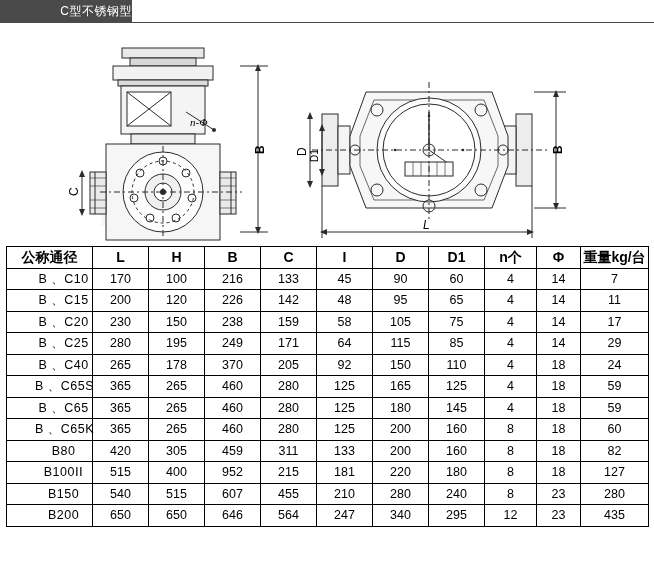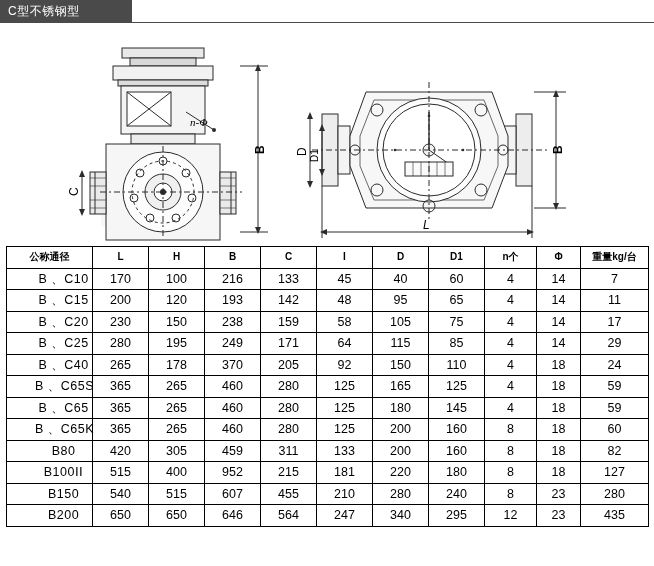--- a/index.html
+++ b/index.html
@@ -23,21 +23,21 @@
   .header-tab {
     position: absolute;
     left: 0;
     top: 0;
     width: 132px;
     height: 22px;
     background: #4a4a4a;
     color: #ffffff;
     font-size: 12px;
     line-height: 22px;
-    text-align: left;
+    text-align: right;
     padding-left: 8px;
     box-sizing: border-box;
     letter-spacing: 0.5px;
   }
   .header-rule {
     position: absolute;
     left: 0;
     top: 22px;
     width: 654px;
     height: 1px;
@@ -70,21 +70,21 @@
     border: 1px solid #000;
     text-align: center;
     height: 20.5px;
     padding: 0;
     font-weight: normal;
     line-height: 20px;
     white-space: nowrap;
   }
   table.spec th {
     font-weight: bold;
-    font-size: 10px;
+    font-size: 14px;
   }
   table.spec td.model {
     letter-spacing: 0.5px;
     padding-left: 28px;
   }
   .col-0 { width: 86px; }
   .col-1 { width: 56px; }
   .col-2 { width: 56px; }
   .col-3 { width: 56px; }
   .col-4 { width: 56px; }
@@ -275,31 +275,31 @@
       </tr>
     </thead>
     <tbody>
       <tr>
         <td class="model">B 、C10</td>
         <td>170</td>
         <td>100</td>
         <td>216</td>
         <td>133</td>
         <td>45</td>
-        <td>40</td>
+        <td>90</td>
         <td>60</td>
         <td>4</td>
         <td>14</td>
         <td>7</td>
       </tr>
       <tr>
         <td class="model">B 、C15</td>
         <td>200</td>
         <td>120</td>
-        <td>193</td>
+        <td>226</td>
         <td>142</td>
         <td>48</td>
         <td>95</td>
         <td>65</td>
         <td>4</td>
         <td>14</td>
         <td>11</td>
       </tr>
       <tr>
         <td class="model">B 、C20</td>

